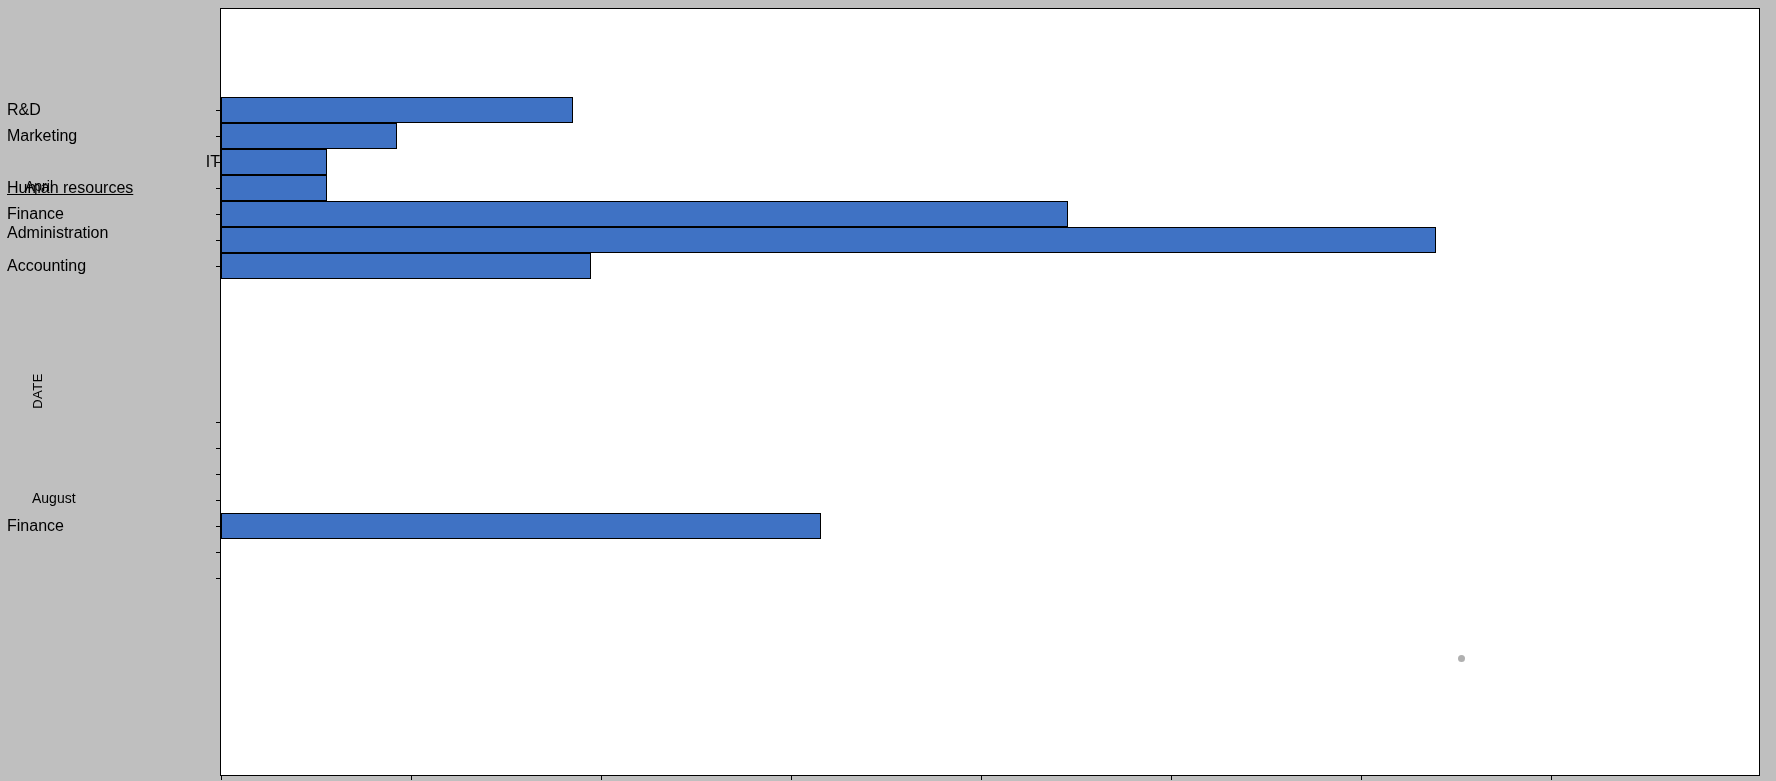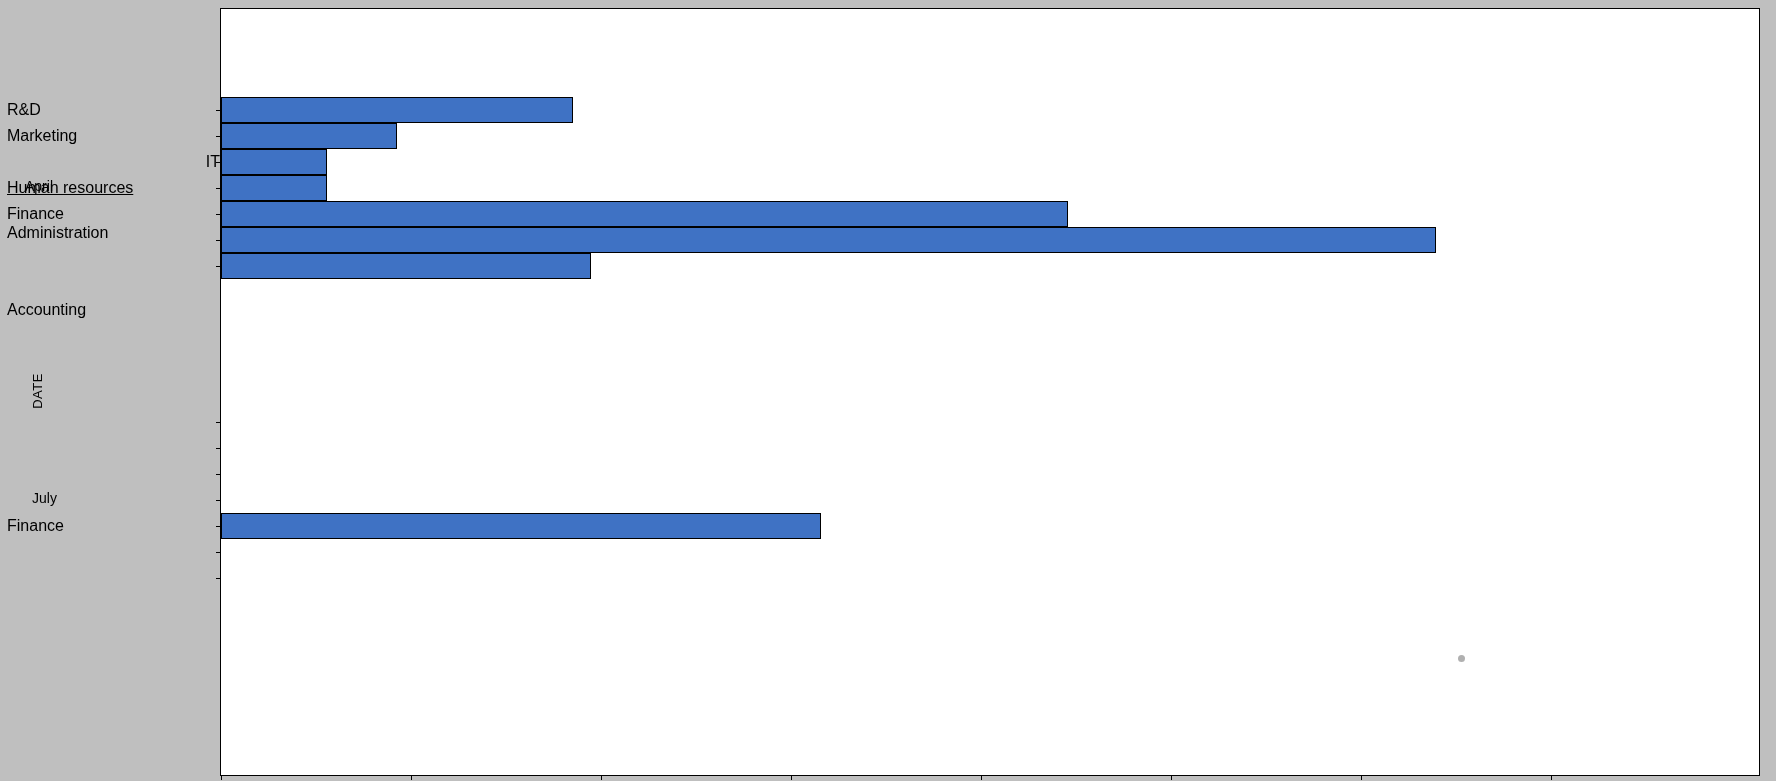--- a/index.html
+++ b/index.html
@@ -79,23 +79,23 @@
 <div class="labels-wrap">
 
   <div class="month-label" style="left:25px; top:170px;">April</div>
 
   <div class="cat-label" style="top:93px; width:213px;">R&amp;D</div>
   <div class="cat-label" style="top:119px; width:213px;margin-left:19px;">Marketing</div>
   <div class="cat-label" style="top:145px; width:213px;text-align:right;">IT</div>
   <div class="cat-label" style="top:171px; width:213px;text-decoration:underline;">Human resources</div>
   <div class="cat-label" style="top:197px; width:213px;">Finance</div>
   <div class="cat-label" style="top:216px; width:213px;">Administration</div>
-  <div class="cat-label" style="top:249px; width:213px;margin-top:44px;">Accounting</div>
+  <div class="cat-label" style="top:249px; width:213px;">Accounting</div>
 
-  <div class="month-label" style="left:32px; top:482px;">July</div>
+  <div class="month-label" style="left:32px; top:482px;">August</div>
 
   <div class="cat-label" style="top:509px; width:213px;">Finance</div>
 </div>
 
 <div class="chart-container">
 
   <div class="bar" style="top:88px; height:26px; width:352px;"></div>
   <div class="bar" style="top:114px; height:26px; width:176px;"></div>
   <div class="bar" style="top:140px; height:26px; width:106px;"></div>
   <div class="bar" style="top:166px; height:26px; width:106px;"></div>

